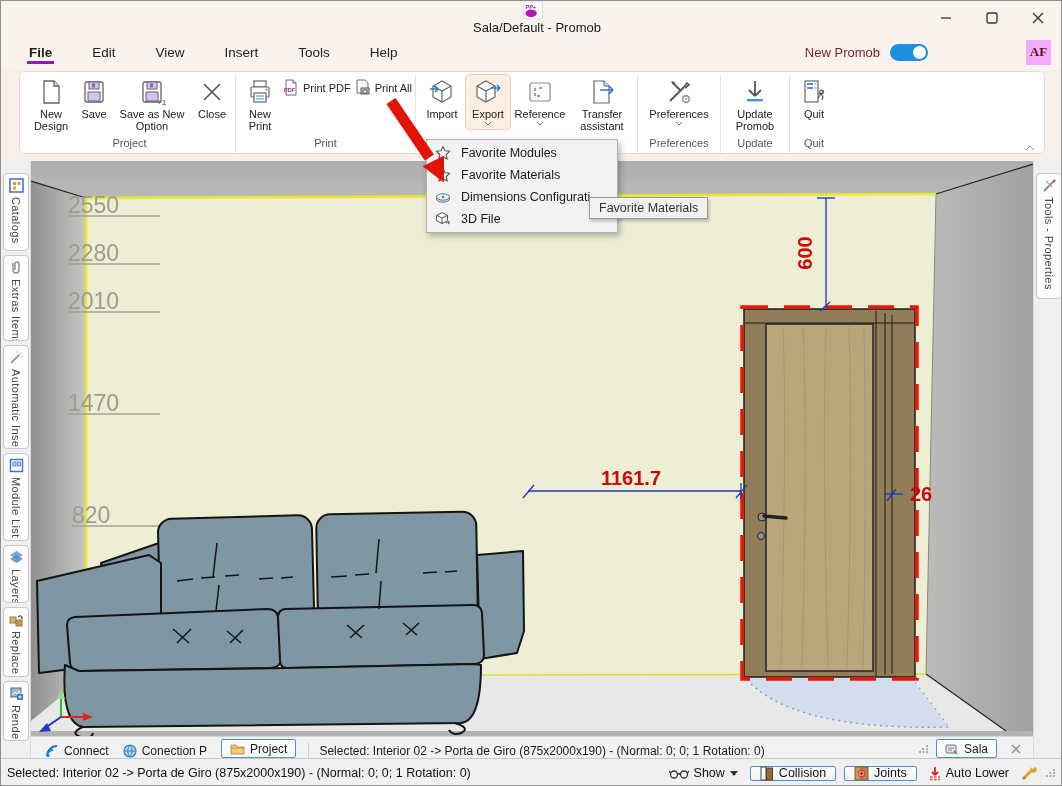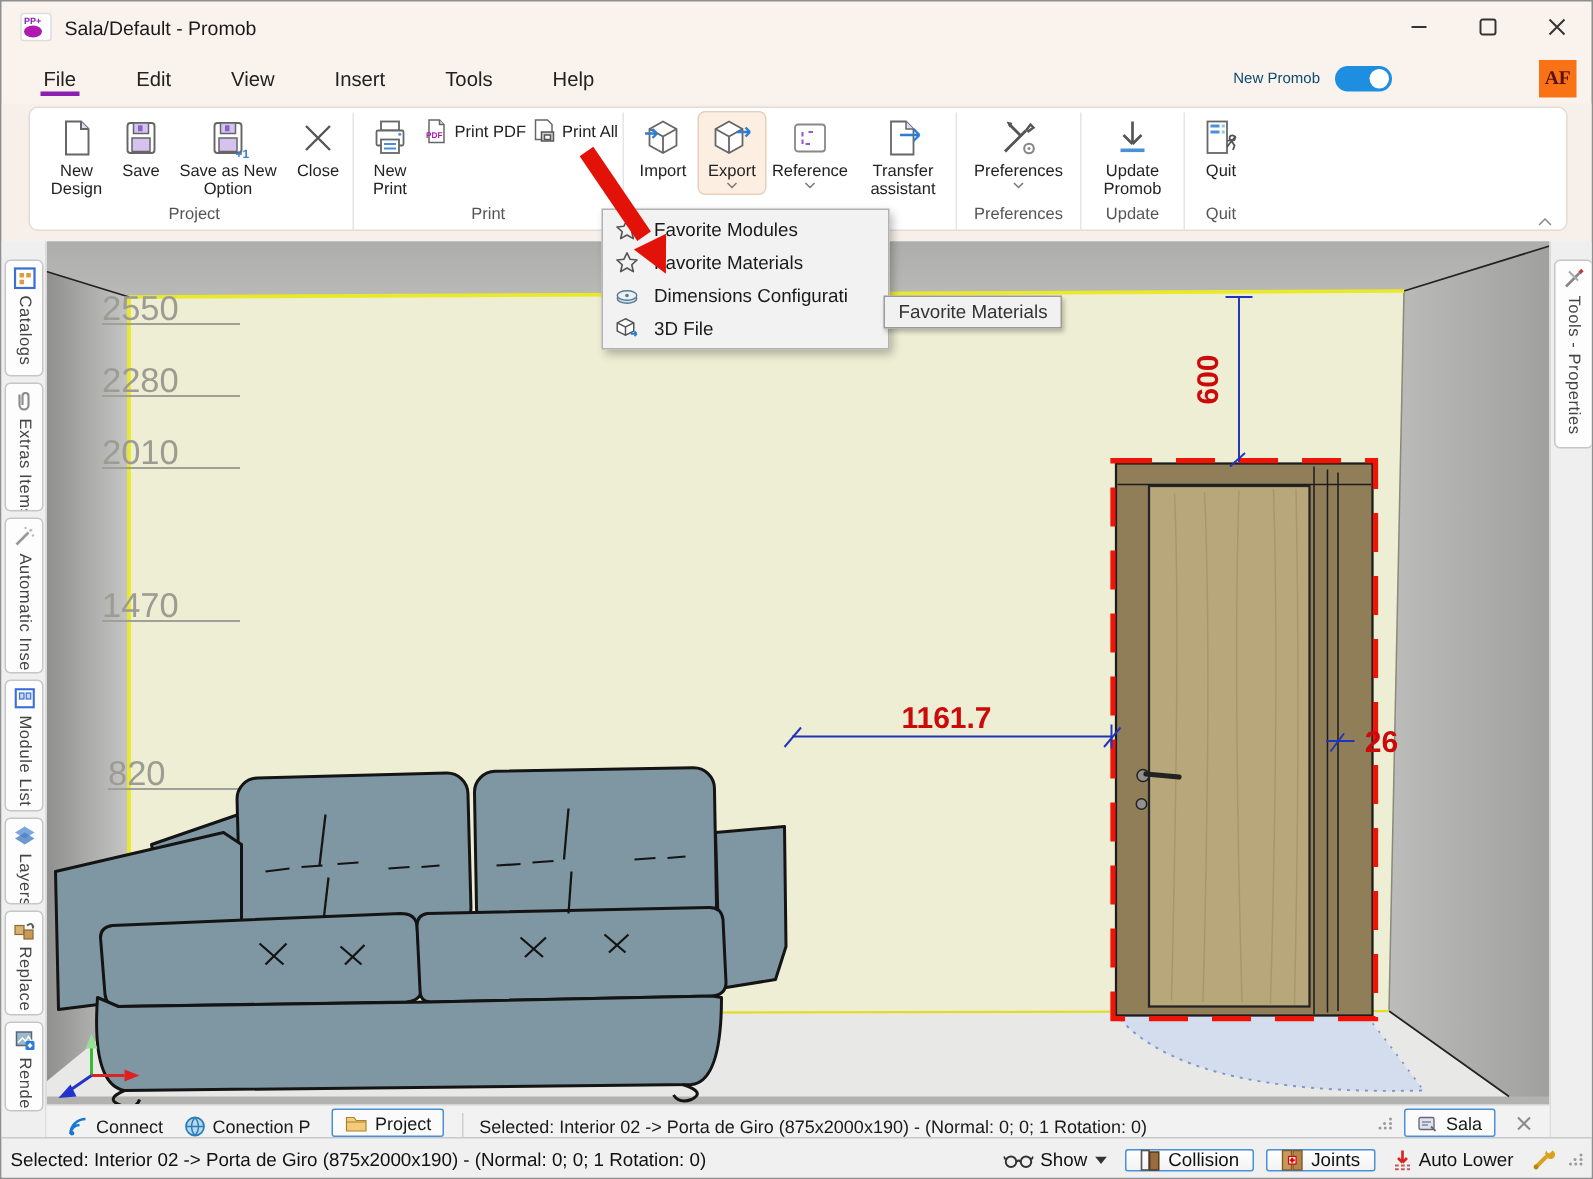--- a/index.html
+++ b/index.html
@@ -1,34 +1,34 @@
 <!DOCTYPE html>
 <html><head>
 <meta charset="utf-8">
 <style>
   * { box-sizing: border-box; margin: 0; padding: 0; }
   html,body { width:1062px; height:786px; font-family:"Liberation Sans",sans-serif; background:#fff; }
   .window { position:relative; width:1062px; height:786px; border:1px solid #8f8f8f; background:#faf2ed; overflow:hidden; }
 
   
-  .titlebar { height:34px; display:flex; align-items:center; padding-left:12px; position:relative; }
+  .titlebar { height:34px; display:flex; align-items:center; padding-left:12px; position:relative;flex-direction:column; }
   .app-icon { width:22px; height:20px; margin-right:8px; }
   .title-text { font-size:13px; color:#1a1a1a; }
   .win-controls { position:absolute; right:0; top:0; height:34px; display:flex; }
   .win-btn { width:46px; height:34px; display:flex; align-items:center; justify-content:center; }
 
   
   .menubar { height:34px; display:flex; align-items:center; padding:0 10px 0 26px; gap:36px; font-size:13.5px; color:#222; }
   .mi { padding:4px 2px; cursor:default; }
-  .mi.active { font-weight:normal; border-bottom:3px solid #8a1fb0; padding-bottom:1px; }
+  .mi.active { font-weight:bold; border-bottom:3px solid #8a1fb0; padding-bottom:1px; }
   .menubar-right { margin-left:auto; display:flex; align-items:center; gap:10px; }
-  .np-label { font-size:10px; color:#0c4a6e; }
+  .np-label { font-size:13px; color:#7f1d1d; }
   .toggle { width:38px; height:17px; border-radius:9px; background:#1e8fe0; position:relative; }
   .toggle .knob { position:absolute; right:2px; top:2px; width:13px; height:13px; border-radius:50%; background:#fff; }
-  .badge-af { width:25px; height:25px; background:#f97316; color:#5c1010; font:bold 13px "Liberation Serif",serif; display:flex; align-items:center; justify-content:center; margin-left:88px; }
+  .badge-af { width:25px; height:25px; background:#f0abfc; color:#5c1010; font:bold 13px "Liberation Serif",serif; display:flex; align-items:center; justify-content:center; margin-left:88px; }
 
   
   .ribbon { position:absolute; left:0; top:68px; width:1062px; height:92px; background:#f7efe9; }
   .ribbon-card { position:absolute; left:18px; right:18px; top:2px; bottom:7px; background:#fff; border:1px solid #e4dbd6; border-radius:6px; display:flex; padding:3px 2px 0 4px; }
   .rgroup { display:flex; flex-direction:column; border-right:1px solid #e5e5e5; padding:0 3px; }
   .rgroup:last-of-type { border-right:none; }
   .rbuttons { flex:1; display:flex; align-items:flex-start; gap:1px; }
   .rbtn { display:flex; flex-direction:column; align-items:center; text-align:center; font-size:11px; color:#222; line-height:1.12; padding:3px 2px 1px; border-radius:4px; }
   .rbtn svg { margin-bottom:2px; }
   .rbtn.pressed { background:#fdeee2; outline:1px solid #e8cdb7; }
@@ -44,21 +44,21 @@
   .strip.left { left:0; border-right:1px solid #dcdcdc; }
   .strip.right { right:0; border-left:1px solid #dcdcdc; }
   .vtab { width:26px; margin:0 0 4px 2px; background:#fdfdfd; border:1px solid #c6c6c6; border-radius:4px; display:flex; flex-direction:column; align-items:center; padding-top:4px; overflow:hidden; }
   .strip.right .vtab { margin:0 0 4px 2px; }
   .vtab svg { flex:0 0 auto; margin-bottom:4px; }
   .vtext { writing-mode:vertical-rl; text-orientation:sideways; font-size:11px; color:#444; letter-spacing:.4px; white-space:nowrap; }
 
   .canvas3d { position:absolute; left:30px; top:0; width:1002px; height:575px; background:#b2b2b0; }
 
   
-  .dropdown { position:absolute; left:400px; top:138px; width:192px; background:#f2f2f2; border:1px solid #b2b2b2; box-shadow:2px 3px 6px rgba(0,0,0,.28); z-index:50; padding:2px 0; }
+  .dropdown { position:absolute; left:425px; top:138px; width:192px; background:#f2f2f2; border:1px solid #b2b2b2; box-shadow:2px 3px 6px rgba(0,0,0,.28); z-index:50; padding:2px 0; }
   .dd-item { height:22px; display:flex; align-items:center; padding-left:8px; font-size:12.5px; color:#1a1a1a; white-space:nowrap; }
   .dd-item svg { margin-right:10px; flex:0 0 auto; }
   .tooltip { position:absolute; left:588px; top:196px; background:#f1f1f1; border:1px solid #9a9a9a; box-shadow:1px 2px 3px rgba(0,0,0,.25); padding:3px 9px; font-size:12.5px; color:#333; z-index:60; white-space:nowrap; }
   .red-arrow { position:absolute; left:383px; top:96px; z-index:70; }
 
   
   .status-inner { position:absolute; left:30px; top:575px; width:1002px; height:22px; background:#f2f2f2; border-top:1px solid #d4d4d4; display:flex; align-items:flex-end; font-size:12px; color:#1a1a1a; }
   .si-item { display:flex; align-items:center; gap:5px; margin-left:14px; }
   .si-btn { display:flex; align-items:center; gap:5px; border:1px solid #4a90d9; background:#fbfbfb; border-radius:2px; padding:1px 8px; margin-left:14px; height:19px; }
   .si-sep { width:1px; height:16px; background:#cfcfcf; margin:0 0 0 12px; }

